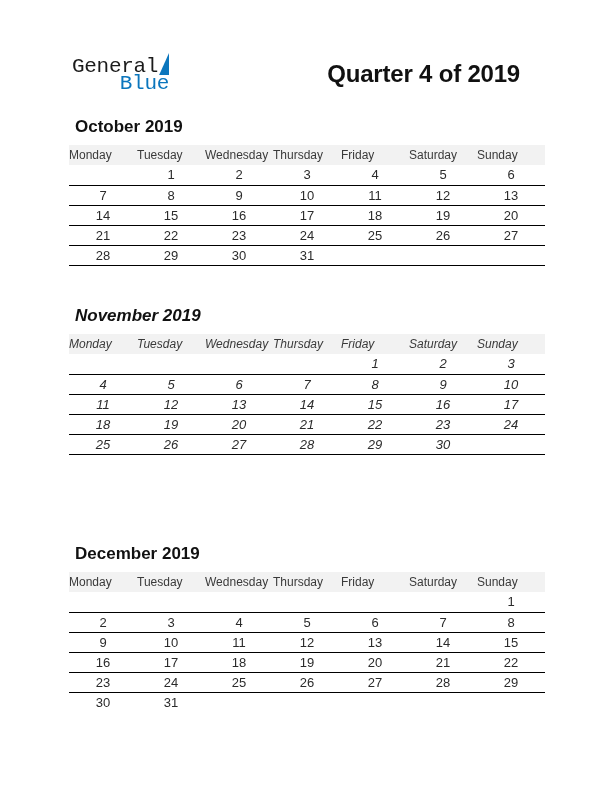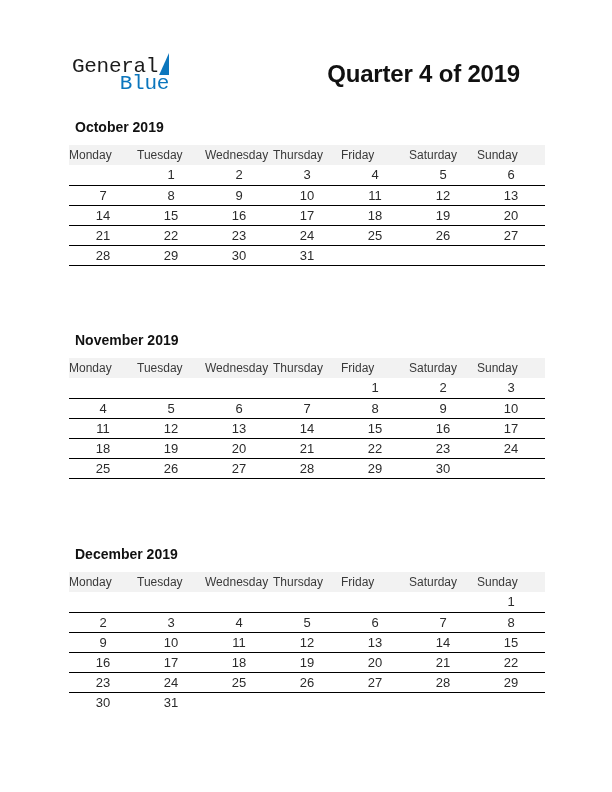--- a/index.html
+++ b/index.html
@@ -57,25 +57,25 @@
     letter-spacing: -0.2px;
   }
 
   
   .month {
     position: absolute;
     left: 69px;
     width: 476px;
   }
   #months .month:nth-child(1) { top: 117px; }
-  #months .month:nth-child(2) { top: 330px; }
+  #months .month:nth-child(2) { top: 306px; font-style: italic; }
   #months .month:nth-child(3) { top: 544px; }
 
   .month-title {
-    font-size: 14px;
+    font-size: 17px;
     font-weight: bold;
     color: #111111;
     padding-left: 6px;
     line-height: 20px;
     margin-bottom: 8px;
   }
   table.calendar {
     width: 476px;
     border-collapse: collapse;
     table-layout: fixed;

